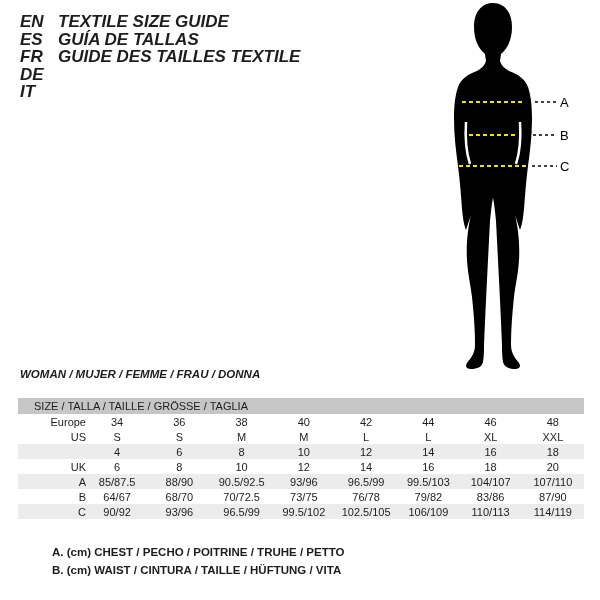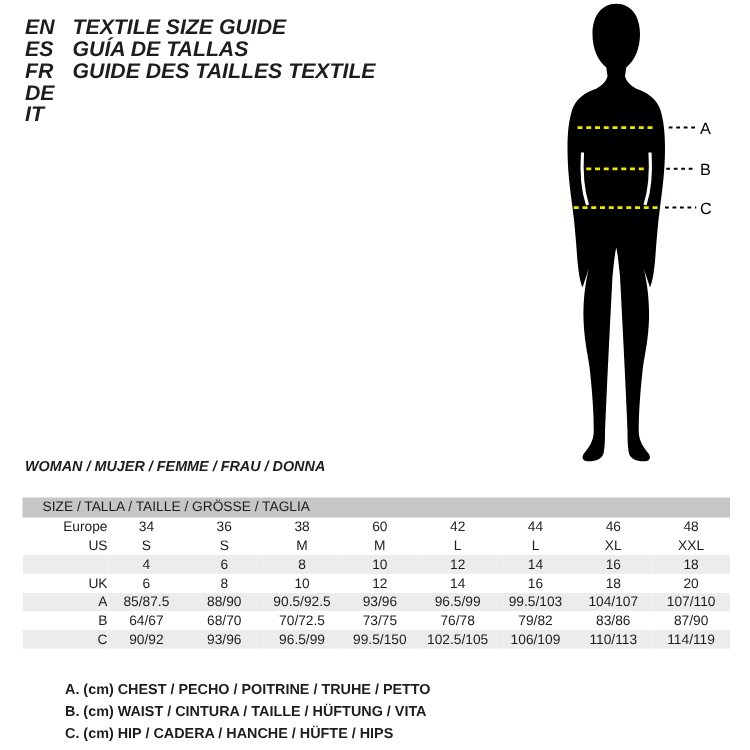--- a/index.html
+++ b/index.html
@@ -99,21 +99,21 @@
 
   <div class="table-wrap">
     <div class="table-header" style="background: rgb(198, 198, 198);">SIZE / TALLA / TAILLE / GRÖSSE / TAGLIA</div>
     <table class="size-table">
       <tbody>
           <tr>
             <td class="row-label">Europe</td>
             <td>34</td>
             <td>36</td>
             <td>38</td>
-            <td>60</td>
+            <td>40</td>
             <td>42</td>
             <td>44</td>
             <td>46</td>
             <td>48</td>
           </tr>
           <tr>
             <td class="row-label">US</td>
             <td>S</td>
             <td>S</td>
             <td>M</td>
@@ -165,29 +165,28 @@
             <td>76/78</td>
             <td>79/82</td>
             <td>83/86</td>
             <td>87/90</td>
           </tr>
           <tr style="background: rgb(236, 236, 236);">
             <td class="row-label">C</td>
             <td>90/92</td>
             <td>93/96</td>
             <td>96.5/99</td>
-            <td>99.5/150</td>
+            <td>99.5/102</td>
             <td>102.5/105</td>
             <td>106/109</td>
             <td>110/113</td>
             <td>114/119</td>
           </tr>
         </tbody>
     </table>
   </div>
 
   <div class="legend-block">
     <div class="legend-line">A. (cm) CHEST / PECHO / POITRINE / TRUHE / PETTO</div>
     <div class="legend-line">B. (cm) WAIST / CINTURA / TAILLE / HÜFTUNG / VITA</div>
-    <div class="legend-line">C. (cm) HIP / CADERA / HANCHE / HÜFTE / HIPS</div>
   </div>
 
 </div>
 
 </body></html>

